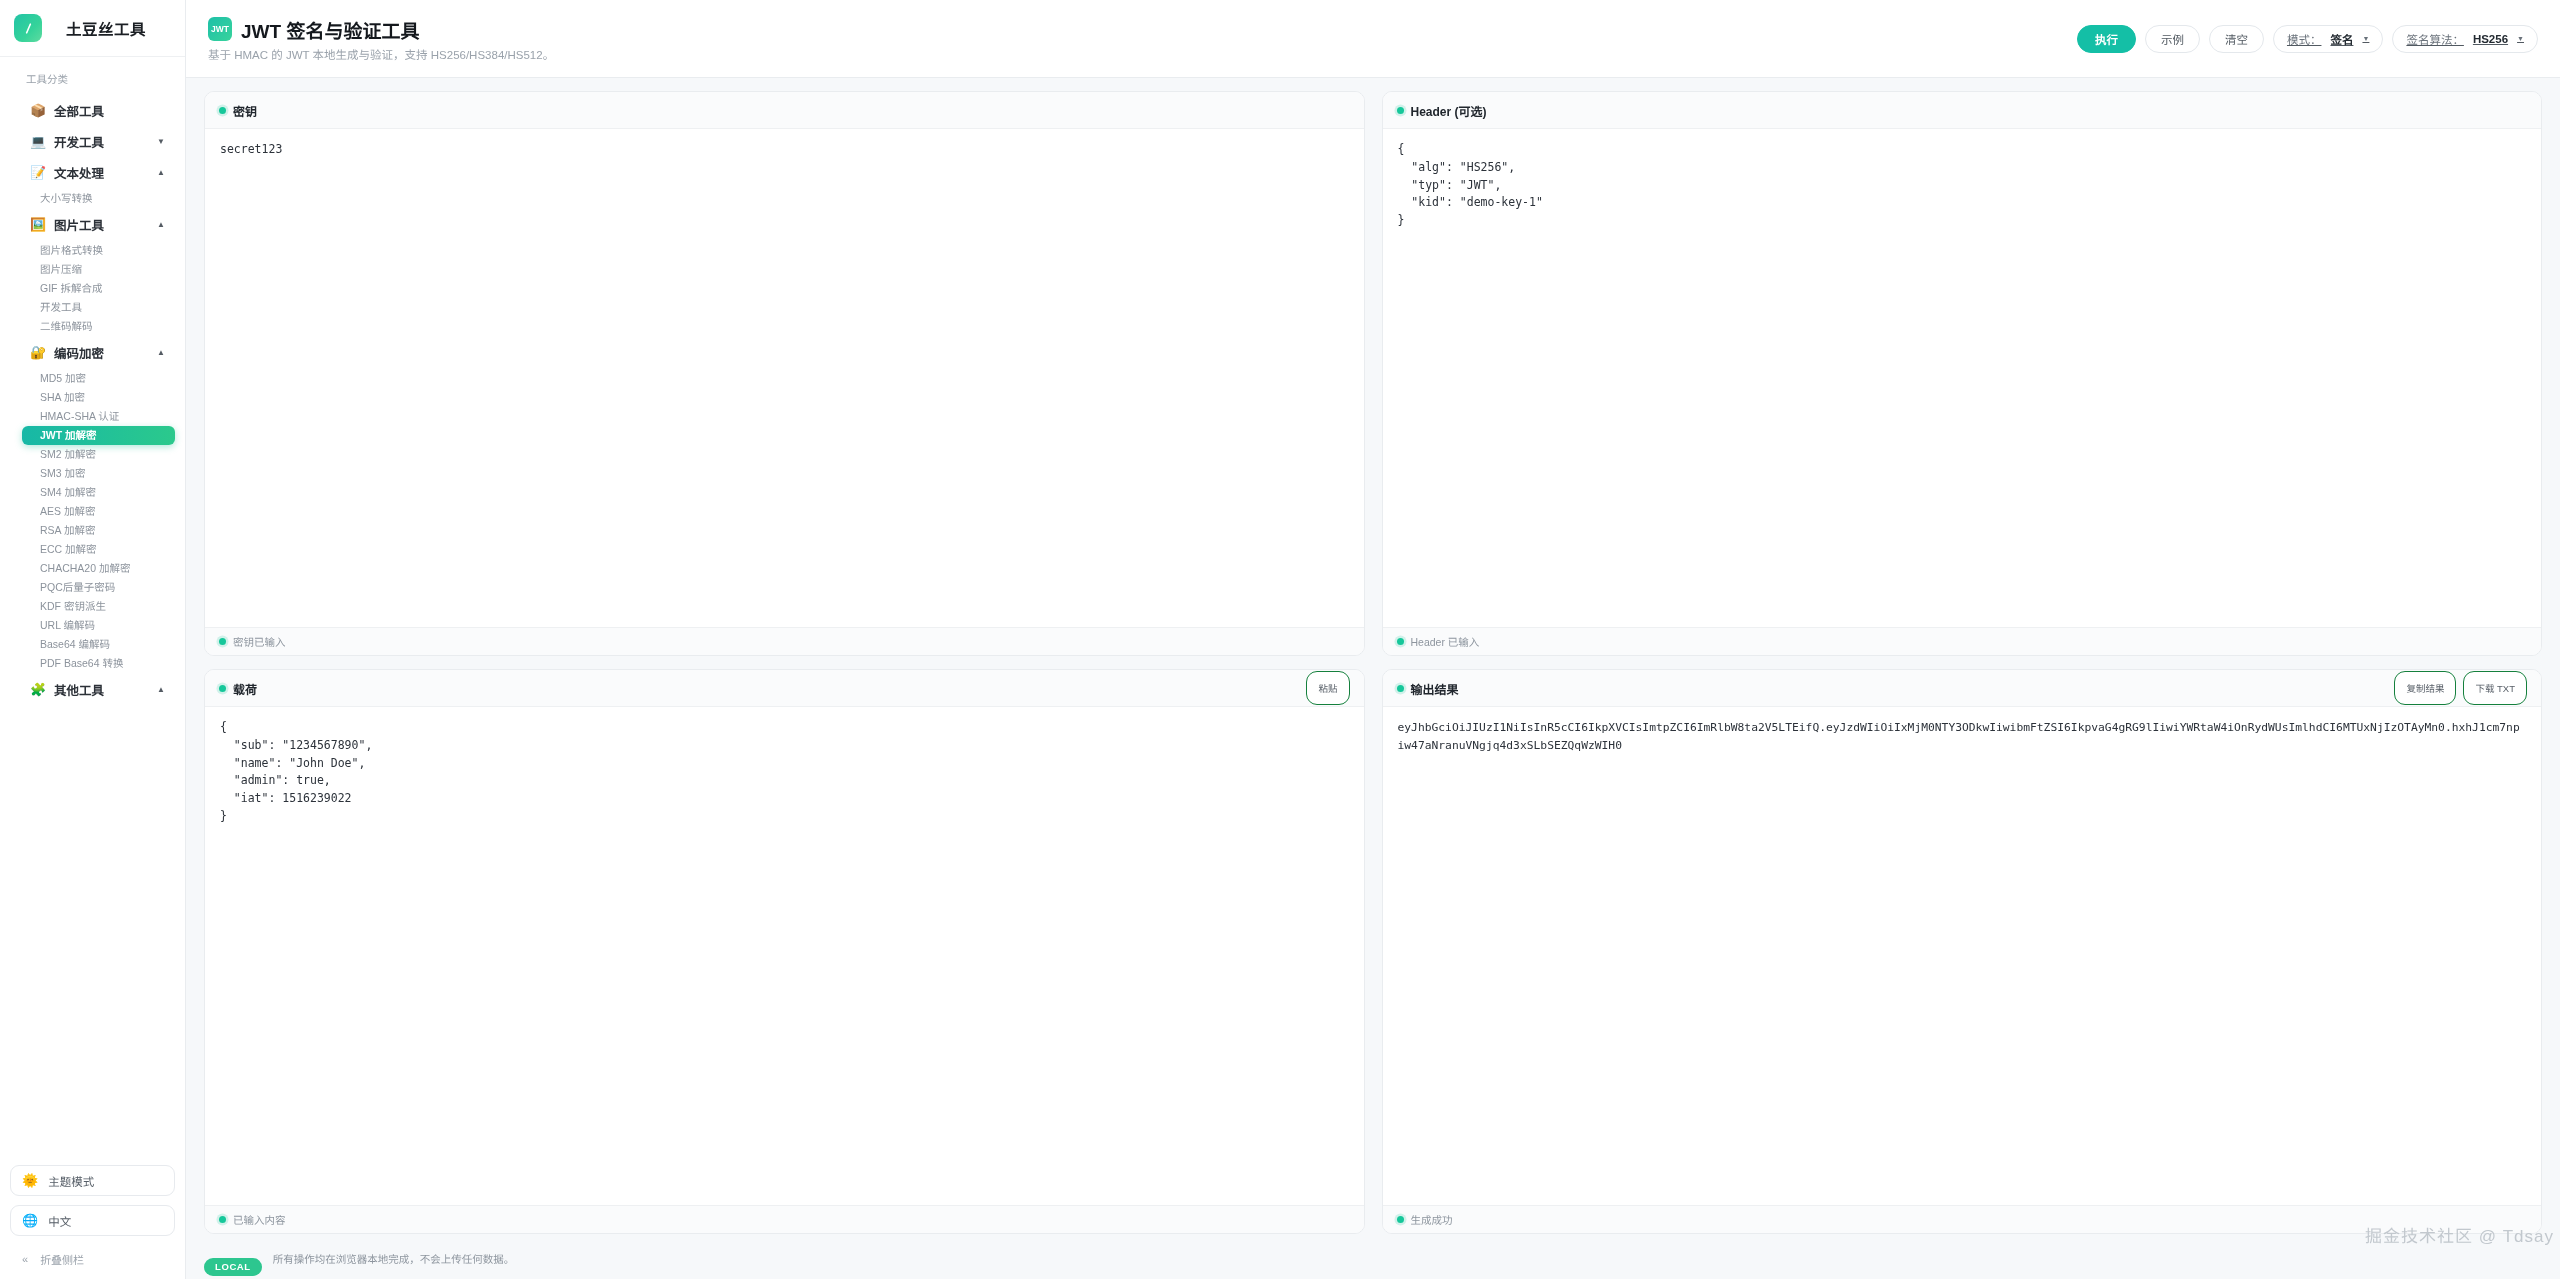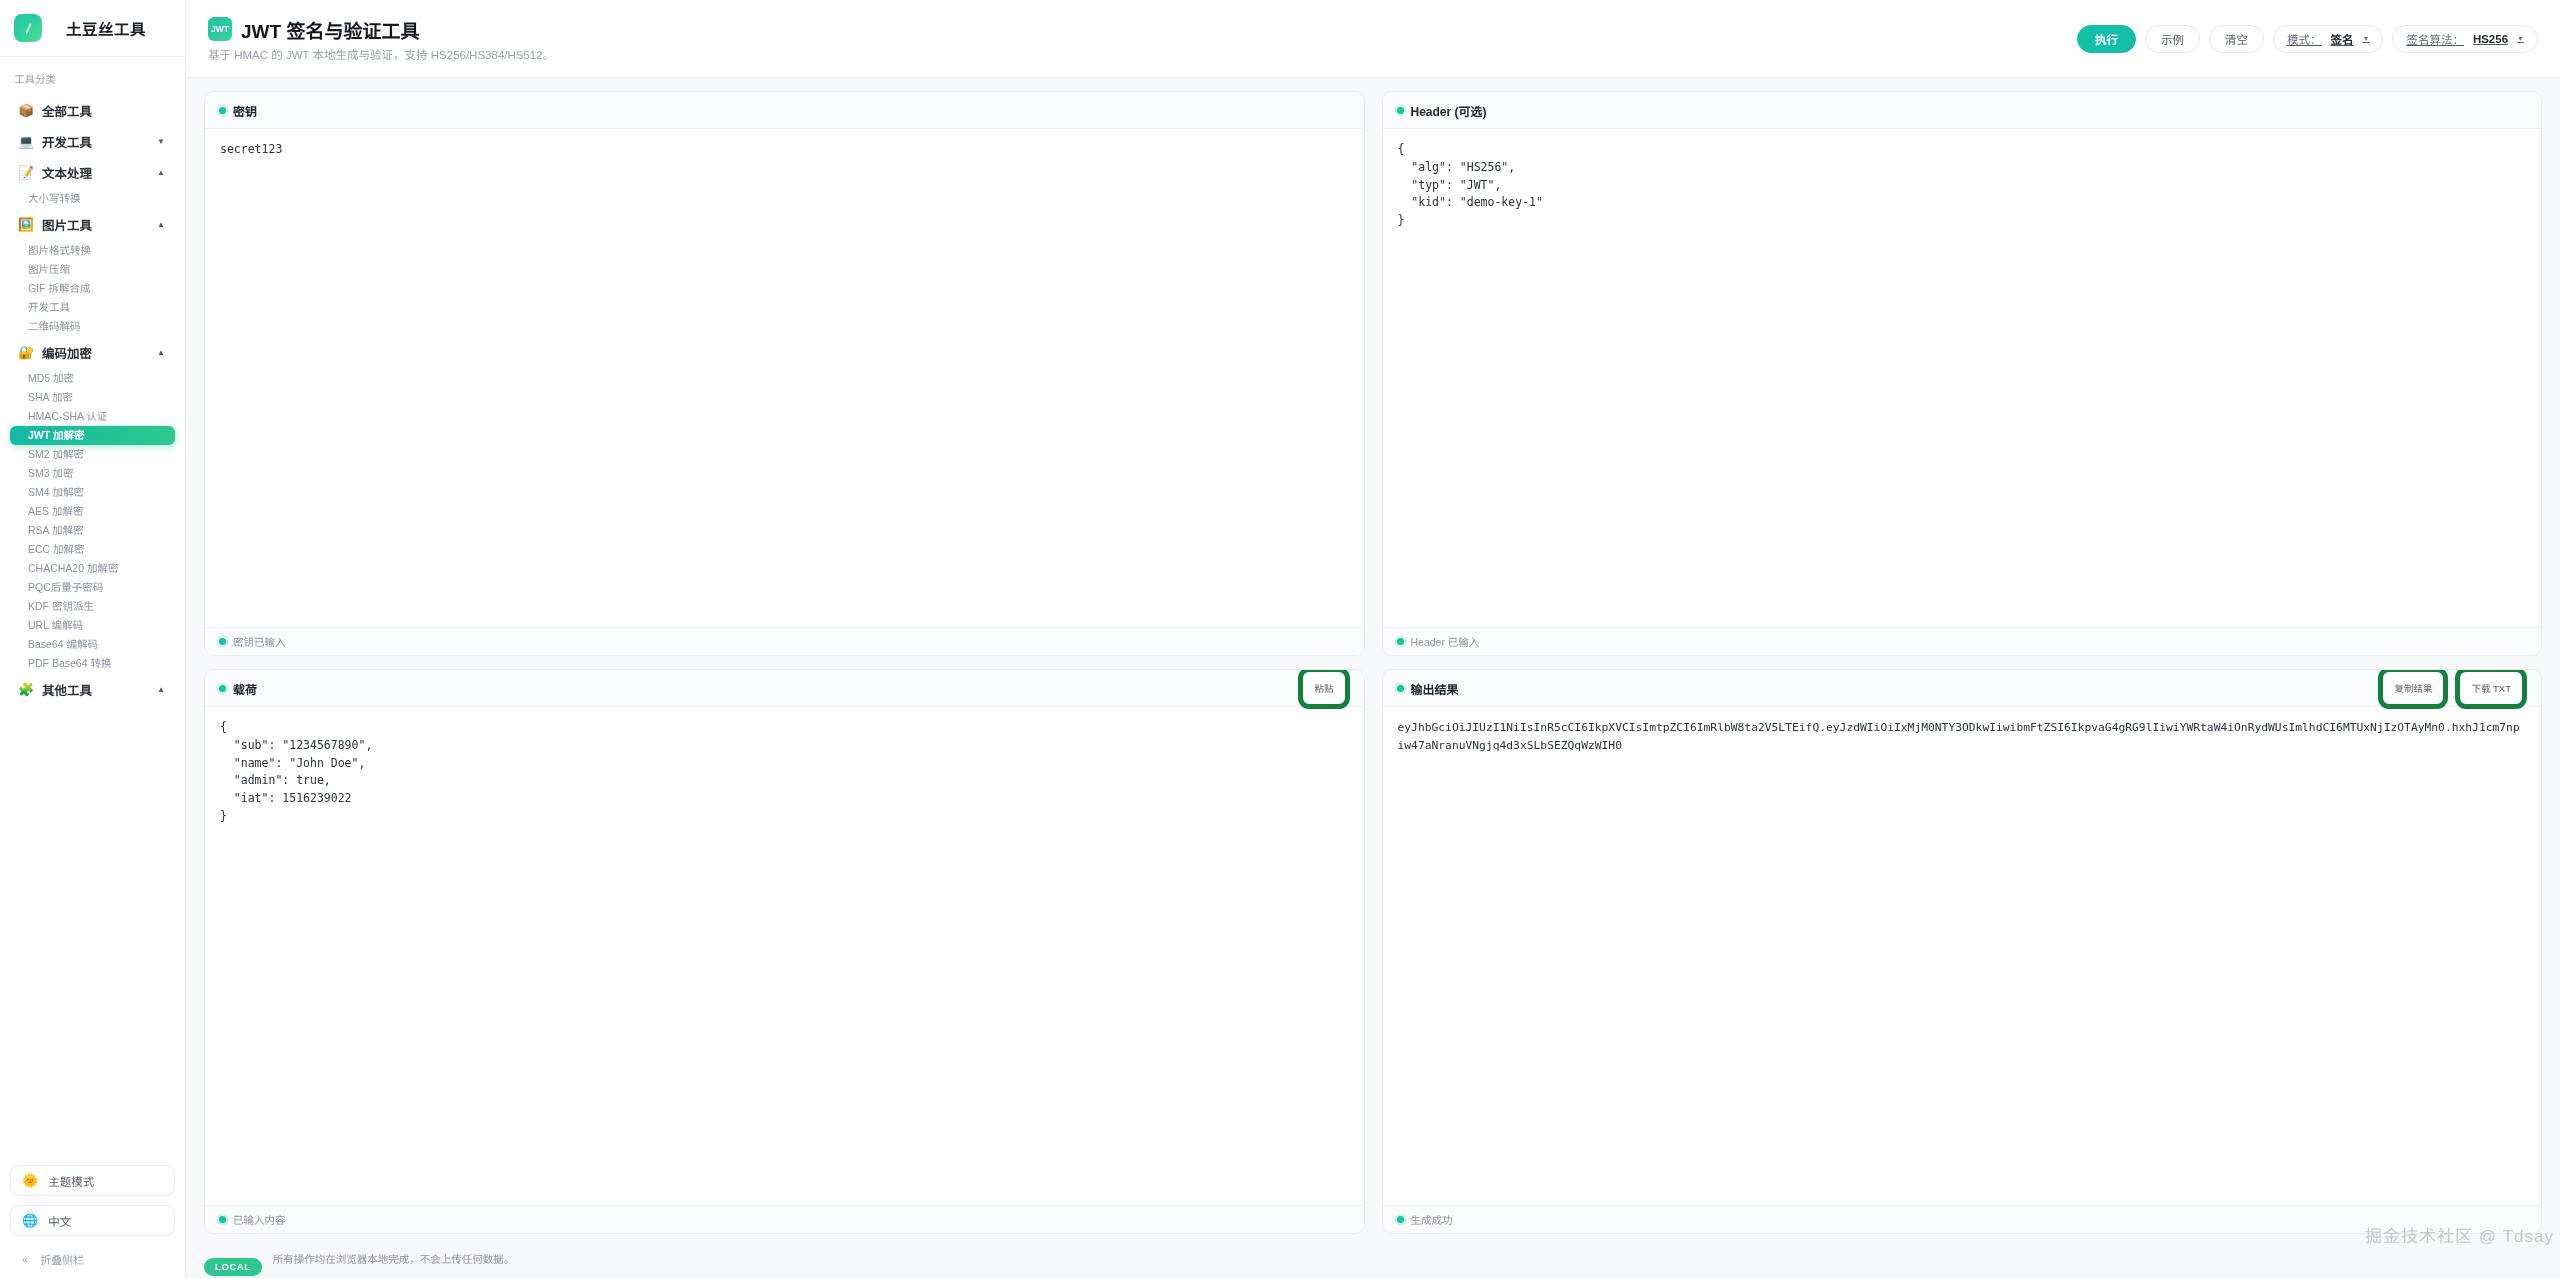--- a/index.html
+++ b/index.html
@@ -40,20 +40,21 @@
     color: #fff; font-size: 14px; font-weight: bold;
     flex: 0 0 28px;
   }
   .brand-name {
     font-size: 15.5px; font-weight: bold; color: #1b1f24; letter-spacing: .5px;
   }
   .nav-scroll {
     flex: 1 1 auto;
     overflow: hidden;
     padding-top: 10px;
+    margin-left: 12px;
   }
   .nav-section-label {
     font-size: 10.5px;
     color: #9aa2ab;
     padding: 4px 14px 8px 14px;
   }
   .nav-group-head {
     display: flex;
     align-items: center;
     gap: 8px;
@@ -207,21 +208,21 @@
     width: 7px; height: 7px; border-radius: 50%;
     background: #16c79a;
     box-shadow: 0 0 0 2.5px rgba(22,199,154,.18);
     flex: 0 0 7px;
   }
   .panel-title { font-size: 12px; font-weight: bold; color: #20262d; }
   .panel-head-right { display: flex; gap: 7px; }
   .mini-btn {
     height: 21px;
     border-radius: 11px;
-    border: 5px solid #15803d;
+    border: 1px solid #15803d;
     background: #fff;
     font-size: 9.5px;
     color: #596069;
     padding: 16px 11px;
     display: flex; align-items: center;
     cursor: pointer;
     white-space: nowrap;
   }
   .panel-body {
     flex: 1 1 auto;

